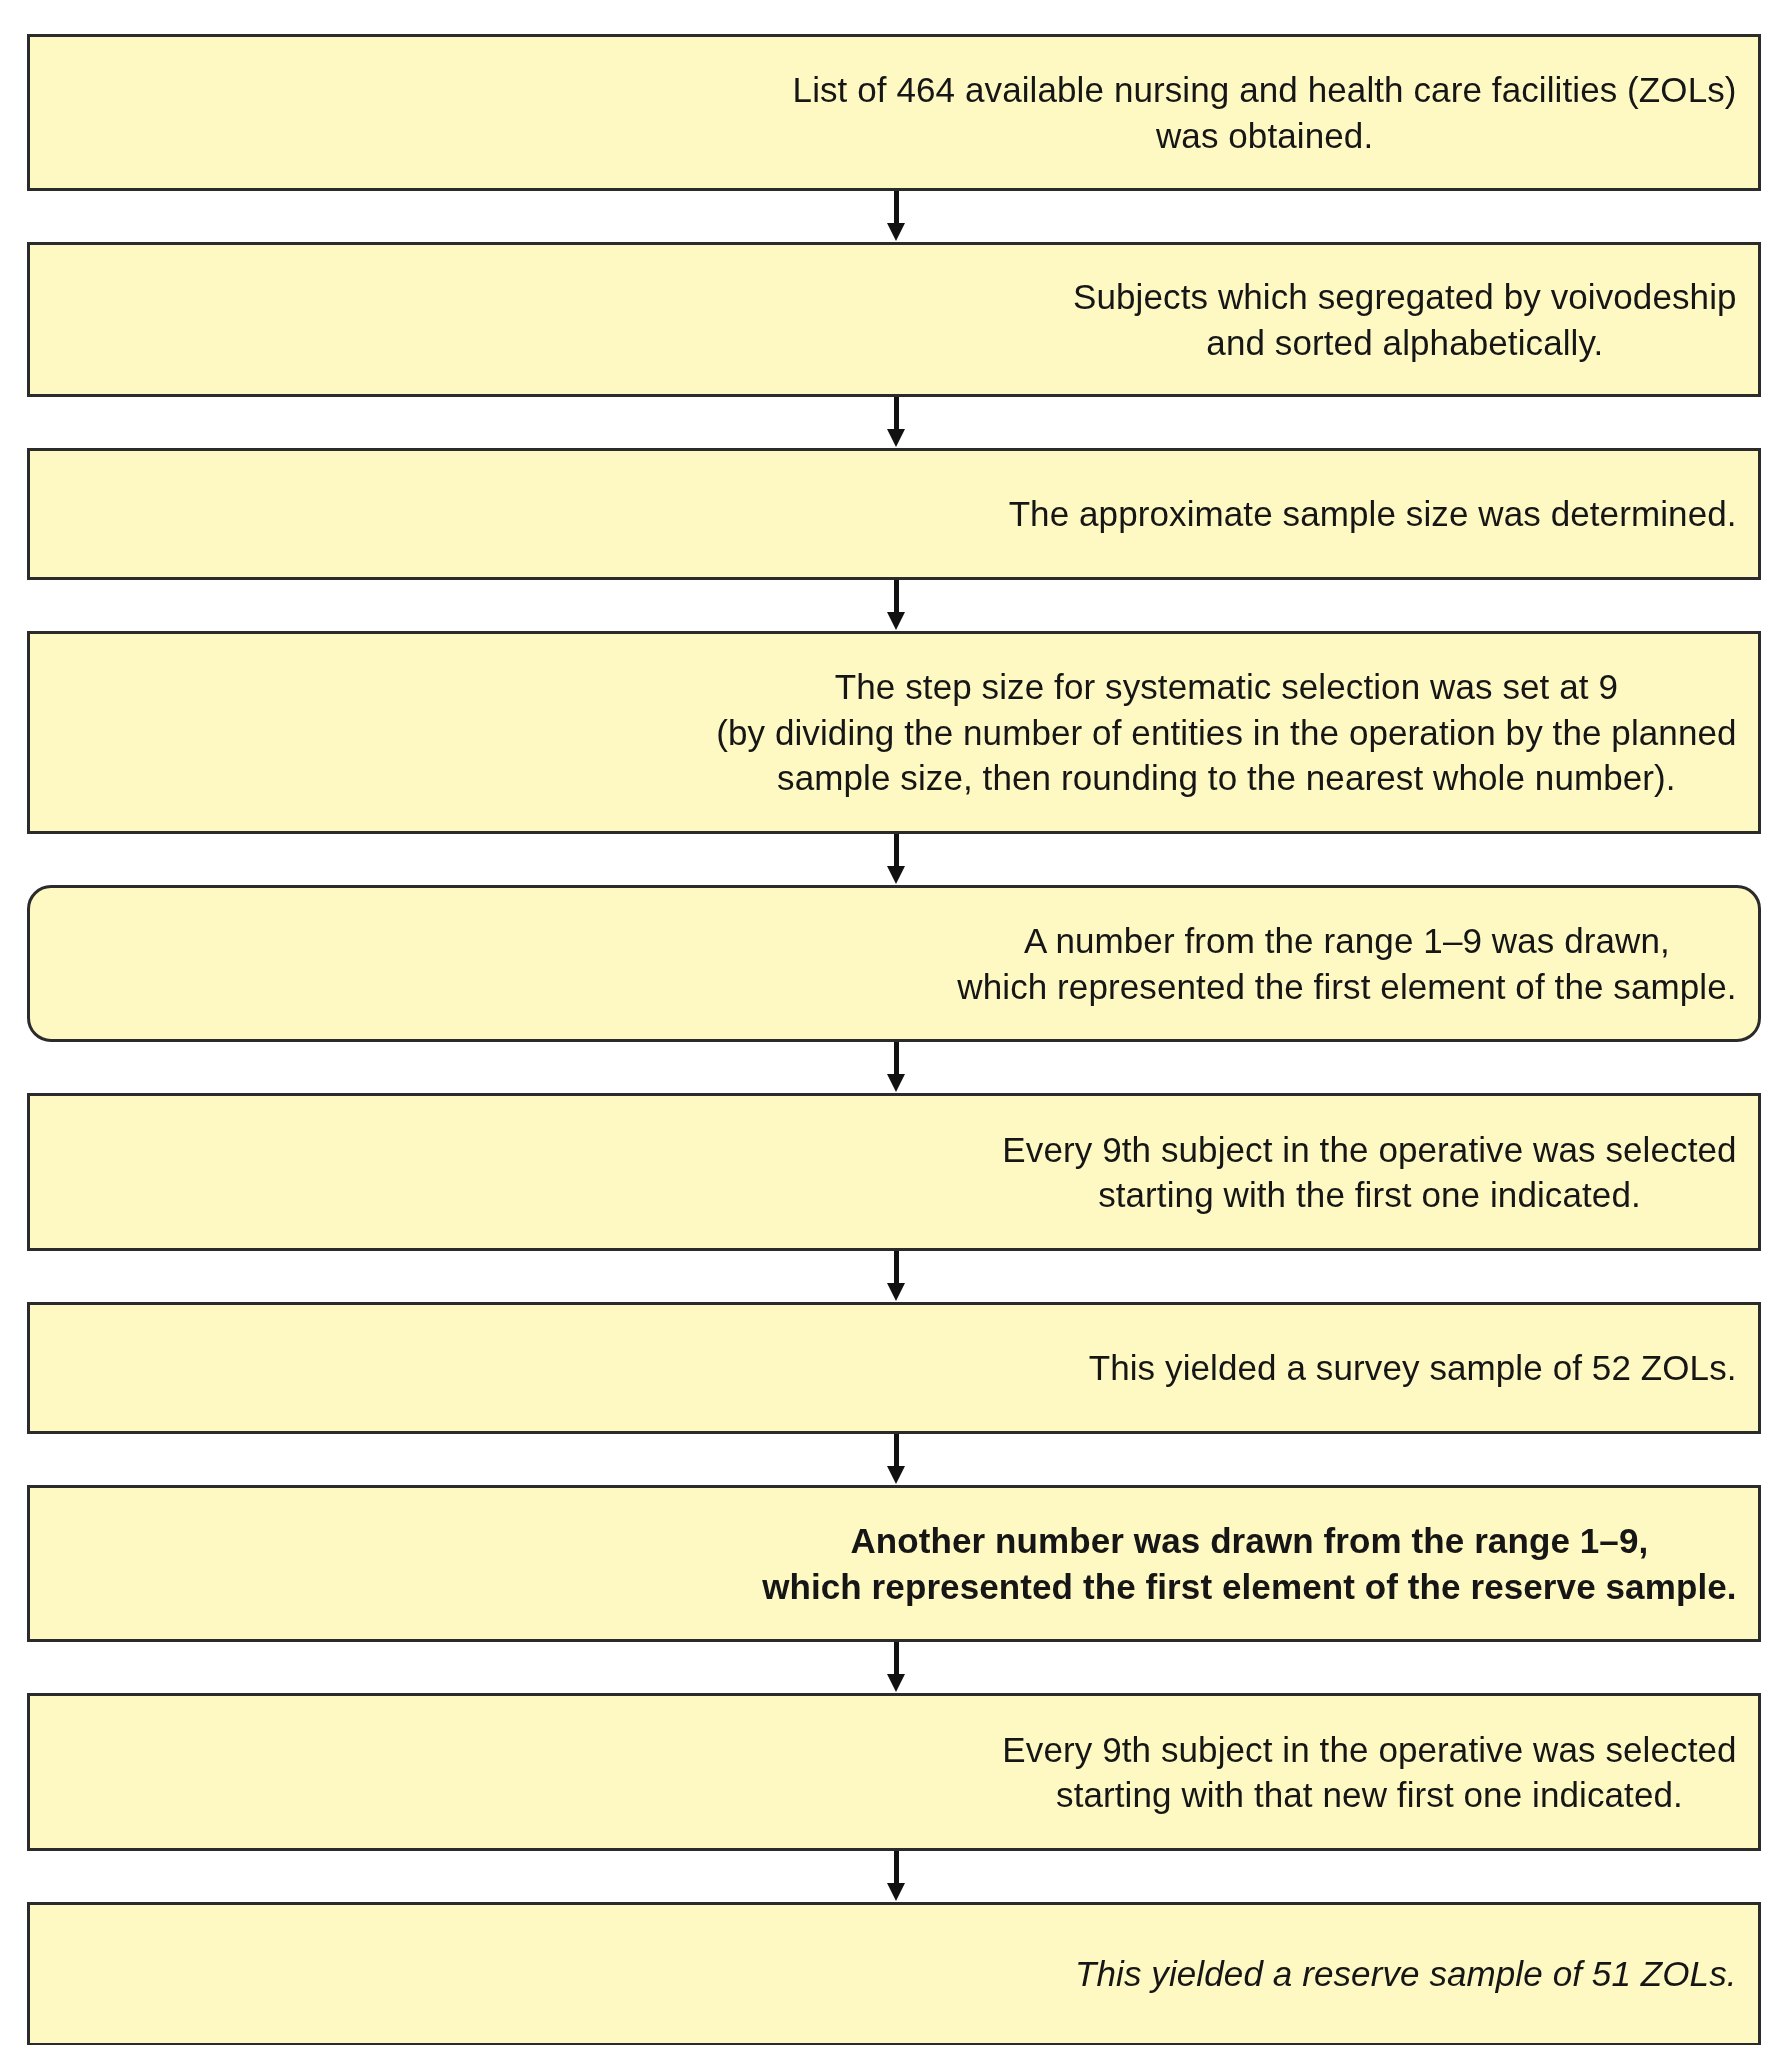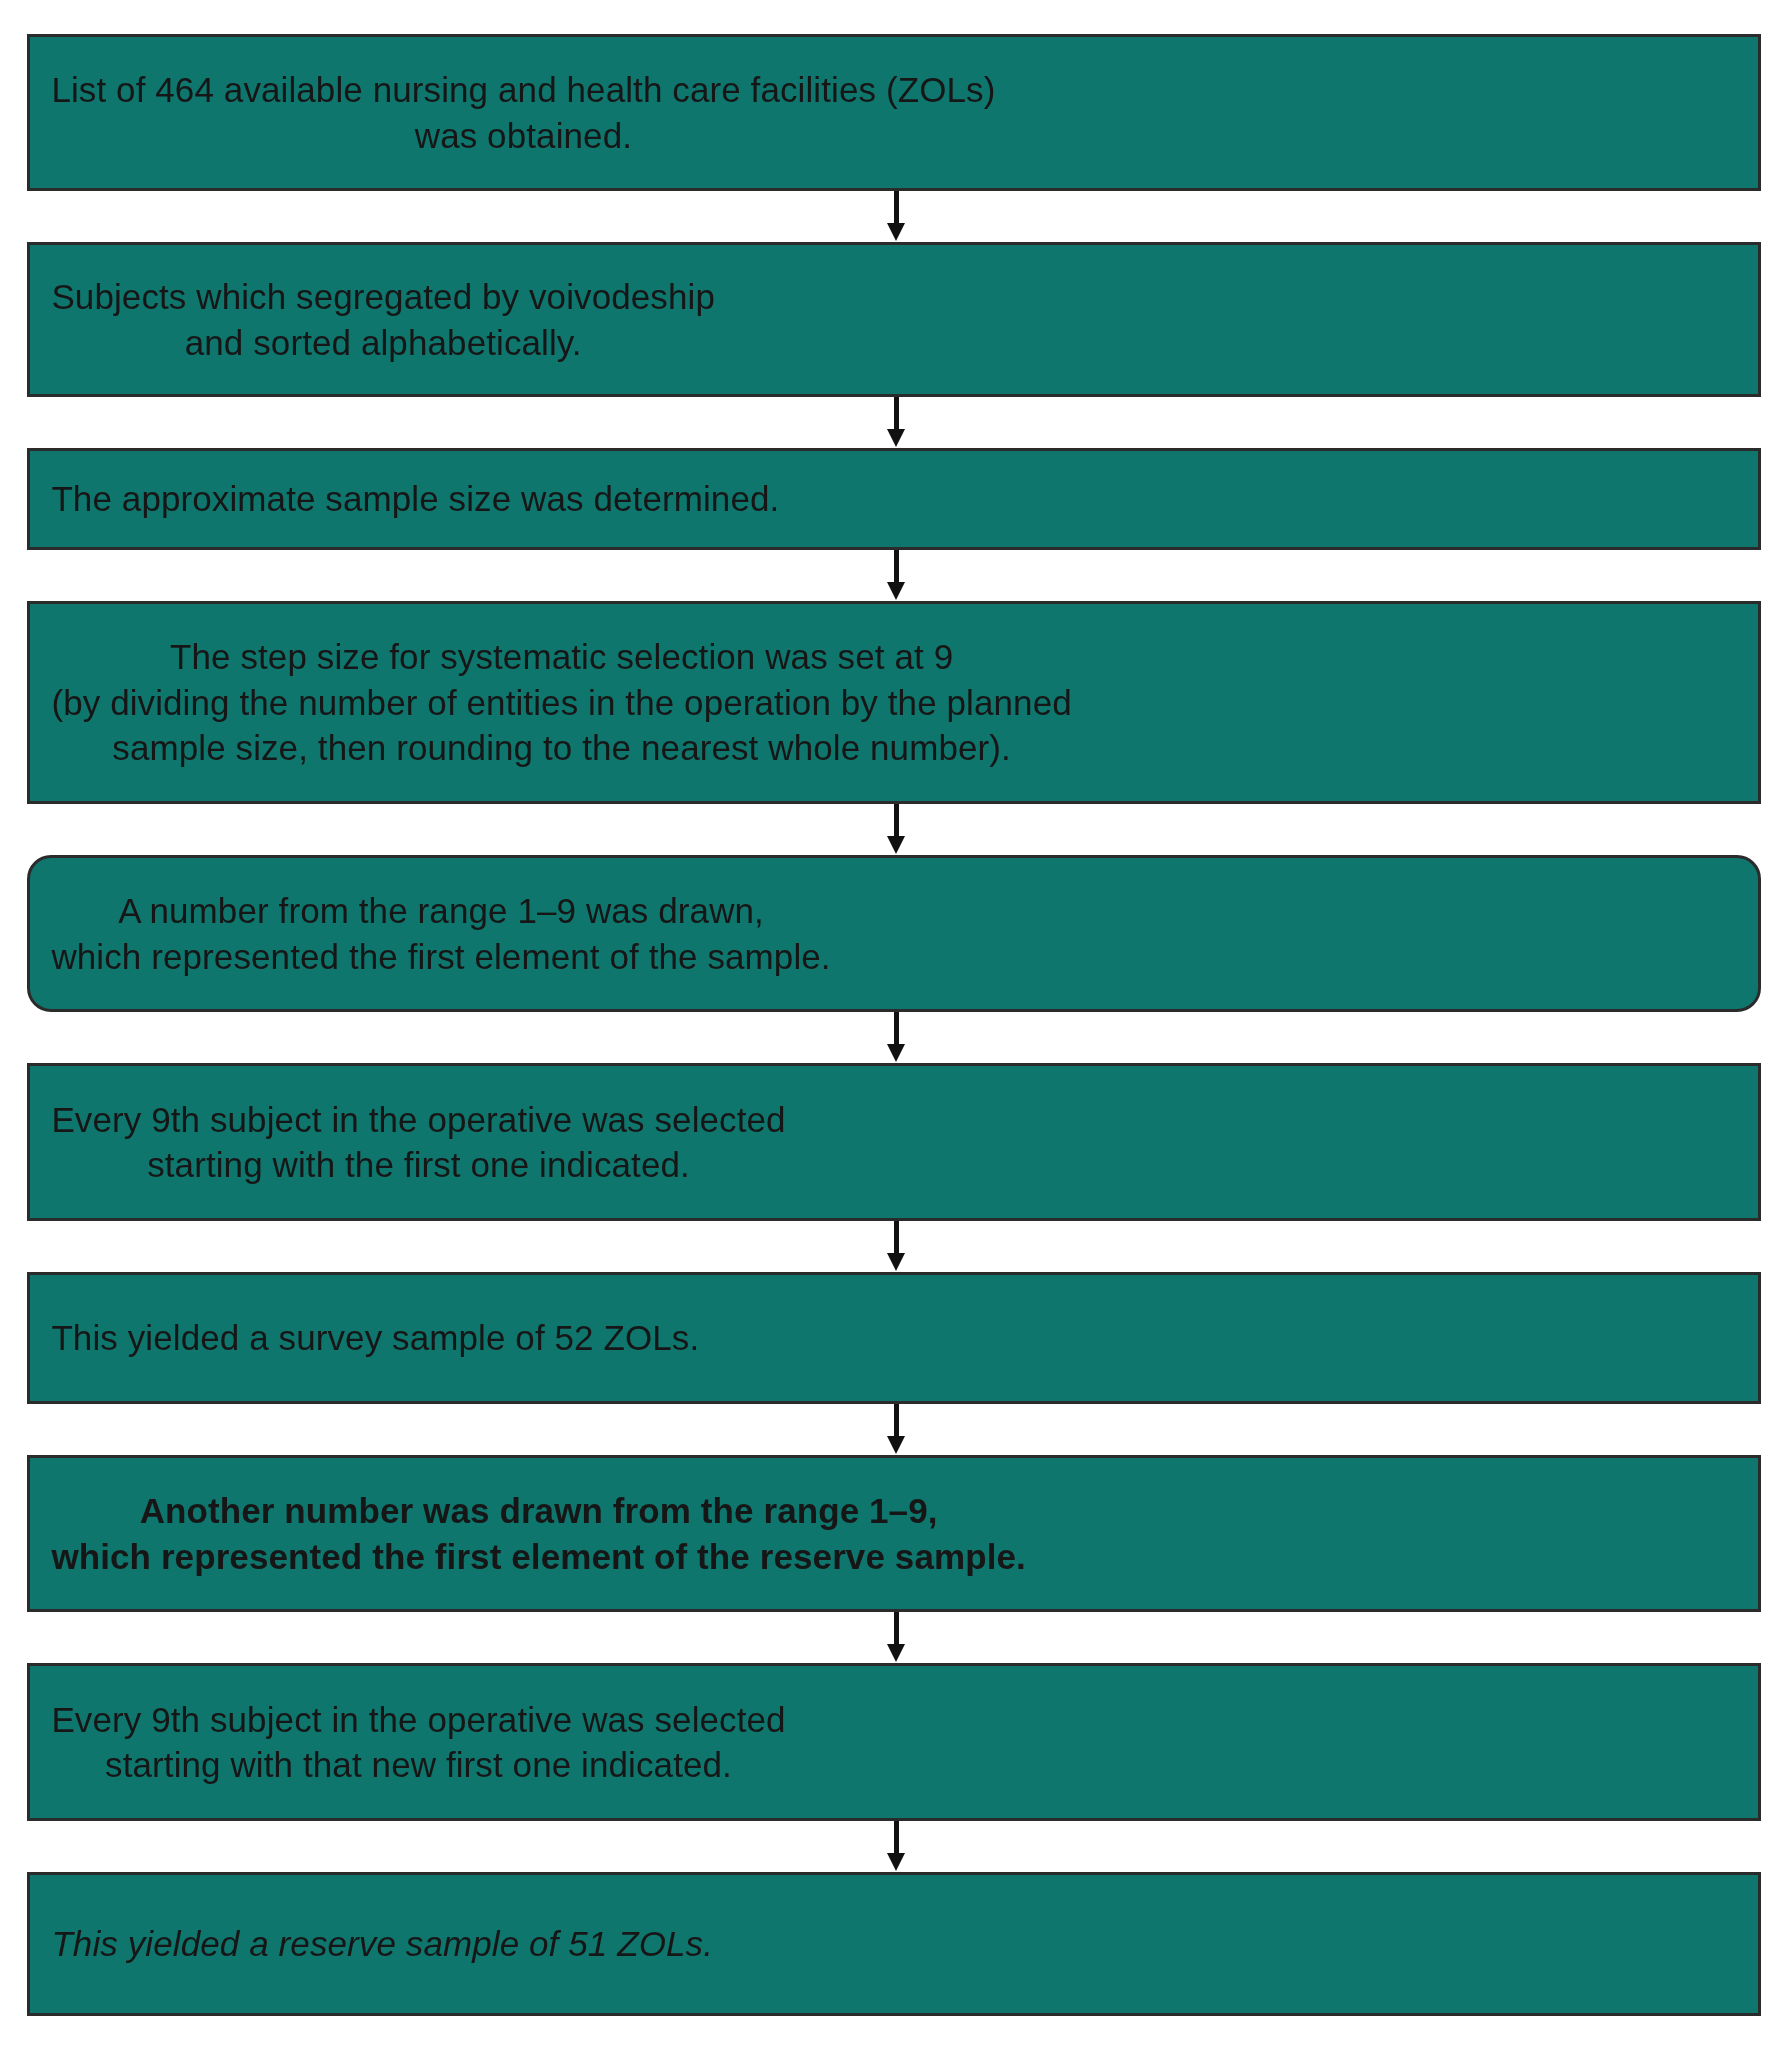--- a/index.html
+++ b/index.html
@@ -30,24 +30,24 @@
     flex-direction: column;
   }
   .node-wrap {
     display: flex;
     flex-direction: column;
     align-items: stretch;
   }
   .node-box {
     box-sizing: border-box;
     border: 3.8px solid #2b2b2b;
-    background: #0f766e;
+    background: #fef9c3;
     display: flex;
     align-items: center;
-    justify-content: flex-start;
+    justify-content: flex-end;
     text-align: center;
     color: #161616;
     font-size: 35px;
     line-height: 1.30;
     letter-spacing: 0.1px;
     padding: 4.6px 21.4px;
   }
   .node-label {
     white-space: pre-line;
     display: block;
@@ -72,21 +72,21 @@
     top: 32px;
     width: 0;
     height: 0;
     border-left: 9.2px solid transparent;
     border-right: 9.2px solid transparent;
     border-top: 18.4px solid #111111;
   }
   
   .h1 { height: 157px; }
   .h2 { height: 155px; }
-  .h3 { height: 102px; }
+  .h3 { height: 132px; }
   .h4 { height: 203px; }
   .h5 { height: 157px; border-radius: 24px; }
   .h6 { height: 158px; }
   .h7 { height: 132px; }
   .h8 { height: 157px; font-weight: bold; }
   .h9 { height: 158px; }
   .h10 { height: 144px; font-style: italic; }
 </style>
 </head>
 <body>

